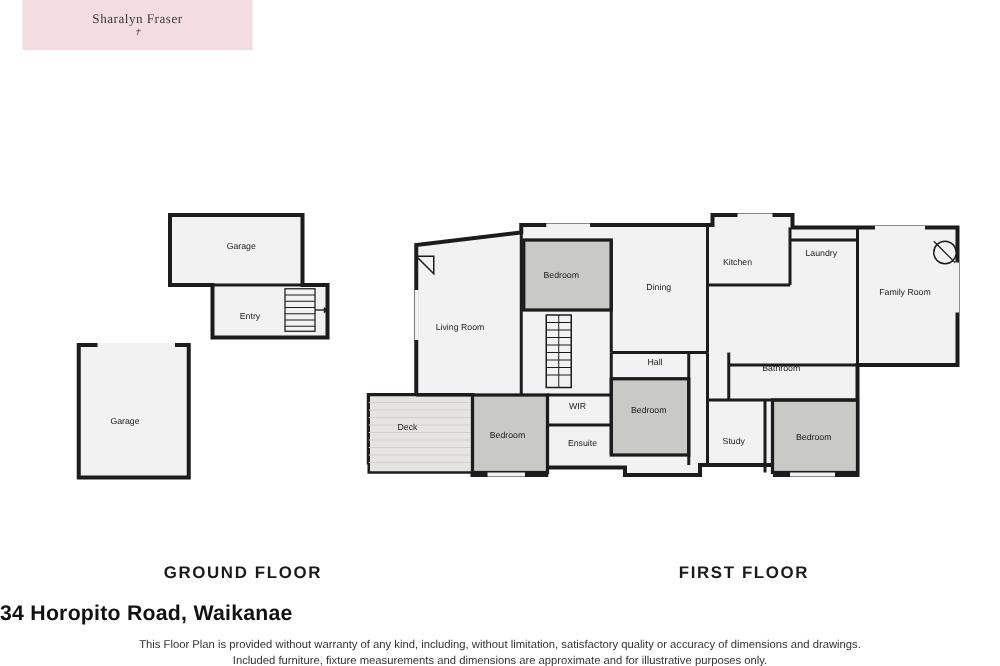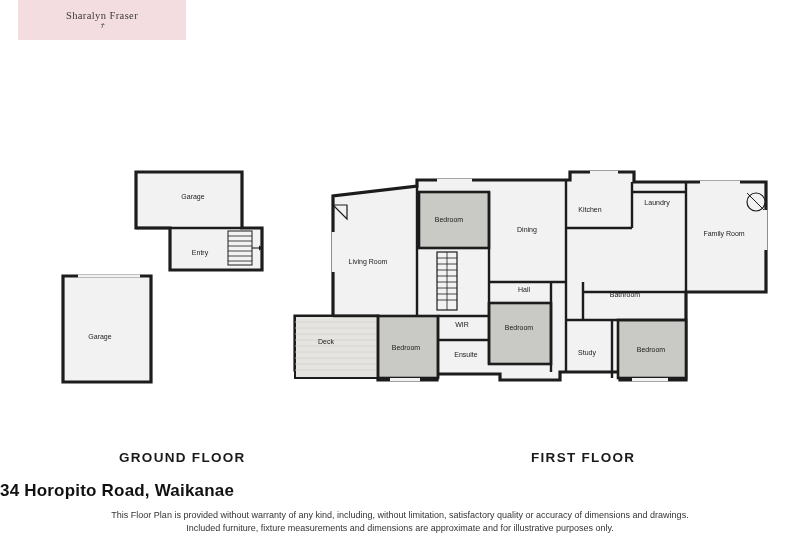--- a/index.html
+++ b/index.html
@@ -14,21 +14,21 @@
     font-family: "Liberation Sans", sans-serif;
     color: #1a1a1a;
     overflow: hidden;
   }
 
   
   .logo-block {
     position: absolute;
     left: 18px;
     top: 0px;
-    width: 168px;
+    width: 184px;
     height: 40px;
     background: #f3dde0;
     display: flex;
     flex-direction: column;
     align-items: center;
     justify-content: center;
   }
   .logo-name {
     font-family: "Liberation Serif", serif;
     font-size: 10.5px;
@@ -53,20 +53,21 @@
   }
 
   
   .floor-label {
     position: absolute;
     font-size: 13.5px;
     font-weight: bold;
     letter-spacing: 1.3px;
     color: #1a1a1a;
     white-space: nowrap;
+    margin-left: 12px;
   }
   #ground-floor-label { left: 119px; top: 450px; }
   #first-floor-label  { left: 531px; top: 450px; }
 
   .address-title {
     position: absolute;
     left: 0;
     right: 0;
     top: 481px;
     text-align: left;

